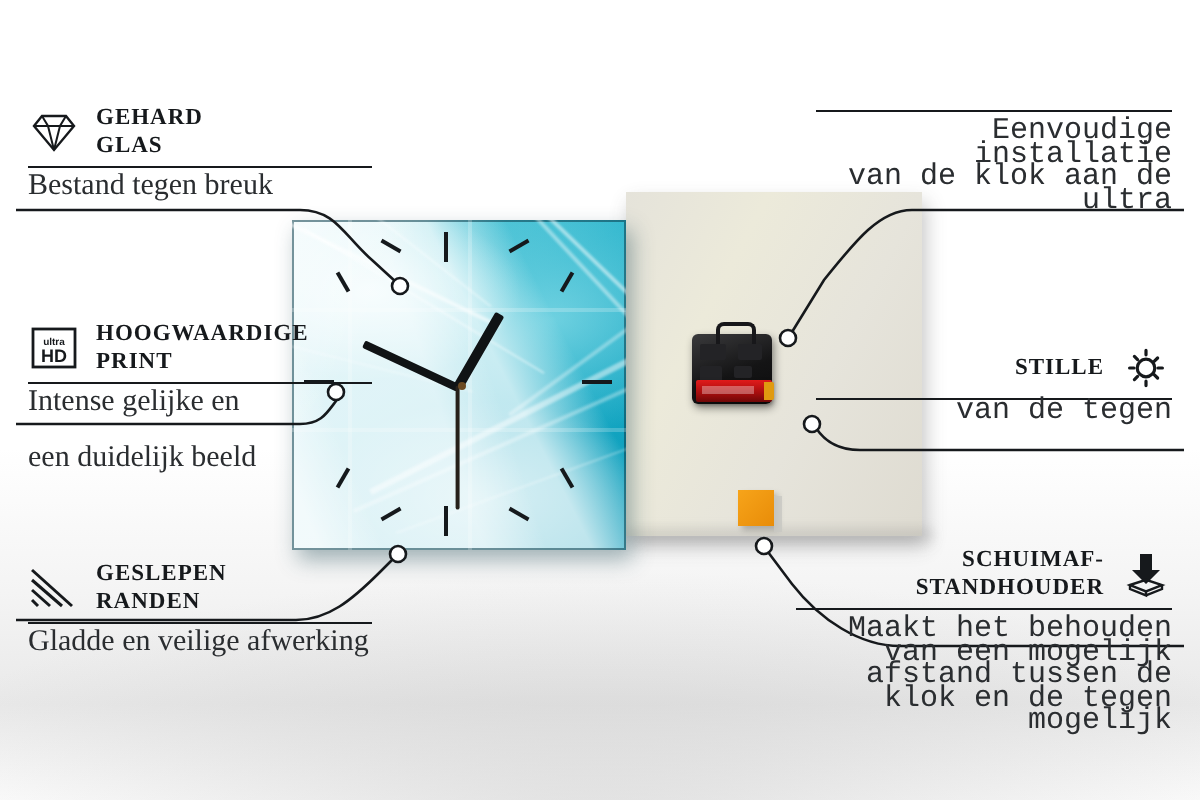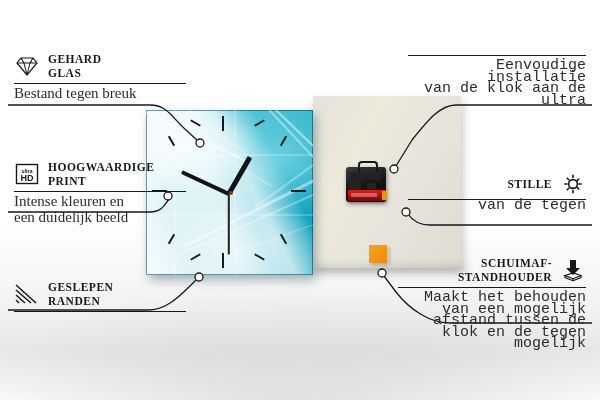--- a/index.html
+++ b/index.html
@@ -178,40 +178,41 @@
         <rect x="2.5" y="2.5" width="21" height="19" fill="none" stroke="#16191c" stroke-width="1.4"></rect>
         <text x="13" y="10.5" font-size="5" font-family="Liberation Sans, sans-serif" font-weight="bold" fill="#16191c" text-anchor="middle">ultra</text>
         <text x="13" y="19" font-size="9" font-family="Liberation Sans, sans-serif" font-weight="bold" fill="#16191c" text-anchor="middle">HD</text>
       </svg>
       <div>
         <div class="co-title">HOOGWAARDIGE</div>
         <div class="co-title">PRINT</div>
       </div>
     </div>
     <div class="co-rule" style="width:172px;"></div>
-    <div class="co-sub">Intense kleuren en</div>
-    <div class="co-sub" style="margin-top:4px">een duidelijk beeld</div>
+    <div class="co-sub">Intense gelijke en</div>
+    <div class="co-sub" style="margin-top:16px">een duidelijk beeld</div>
   </div>
 
   <div class="callout left" style="left:14px;top:280px;width:178px;">
     <div class="co-head">
       <svg class="ico" viewBox="0 0 26 24">
         <g stroke="#16191c" stroke-width="1.5">
           <line x1="2" y1="3" x2="22" y2="21"></line>
             <line x1="2" y1="8" x2="17" y2="21"></line>
           <line x1="2" y1="13" x2="11" y2="21"></line>
             <line x1="2" y1="18" x2="5" y2="21"></line>
         </g>
       </svg>
       <div>
         <div class="co-title">GESLEPEN</div>
         <div class="co-title">RANDEN</div>
       </div>
     </div>
     <div class="co-rule" style="width:172px;"></div>
+    <div class="co-sub">Gladde en veilige afwerking</div>
   </div>
 
   <div class="callout right" style="left:408px;top:52px;width:178px;">
     <div class="co-rule" style="width:178px;margin-left:0;"></div>
     <div class="co-sub">Eenvoudige installatie</div>
     <div class="co-sub" style="margin-top:0">van de klok aan de ultra</div>
   </div>
 
   <div class="callout right" style="left:408px;top:172px;width:178px;">
     <div class="co-head">
@@ -223,21 +224,21 @@
           <circle cx="13" cy="12" r="4.4"></circle>
           <path d="M13,3.2 v2.2 M13,18.6 v2.2 M4.8,12 h2.2 M19,12 h2.2
                    M7.2,6.2 L8.8,7.8 M17.2,15.4 L18.8,17 M18.8,7 L17.2,8.6 M8.8,16.2 L7.2,17.8"></path>
         </g>
       </svg>
     </div>
     <div class="co-rule" style="width:178px;"></div>
     <div class="co-sub" style="margin-top:0">van de tegen</div>
   </div>
 
-  <div class="callout right" style="left:398px;top:256px;width:188px;">
+  <div class="callout right" style="left:398px;top:273px;width:188px;">
     <div class="co-head">
       <div>
         <div class="co-title">SCHUIMAF-</div>
         <div class="co-title">STANDHOUDER</div>
       </div>
       <svg class="ico" viewBox="0 0 26 24">
         <path d="M10,2 h6 v8 h4 l-7,7 l-7,-7 h4 z" fill="#16191c"></path>
         <path d="M5,17.5 l8,-2.6 l8,2.6 l-8,3.2 z" fill="none" stroke="#16191c" stroke-width="1.2"></path>
         <path d="M5,17.5 v2 l8,3.2 v-2 M21,17.5 v2 l-8,3.2" fill="none" stroke="#16191c" stroke-width="1.2"></path>
       </svg>

